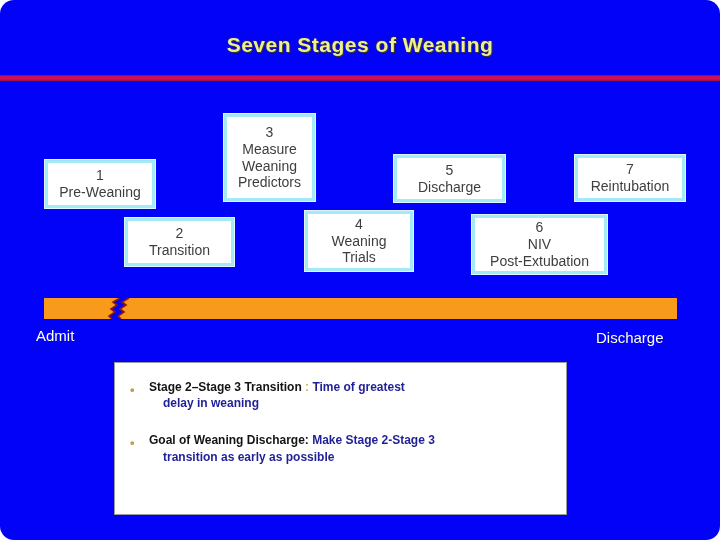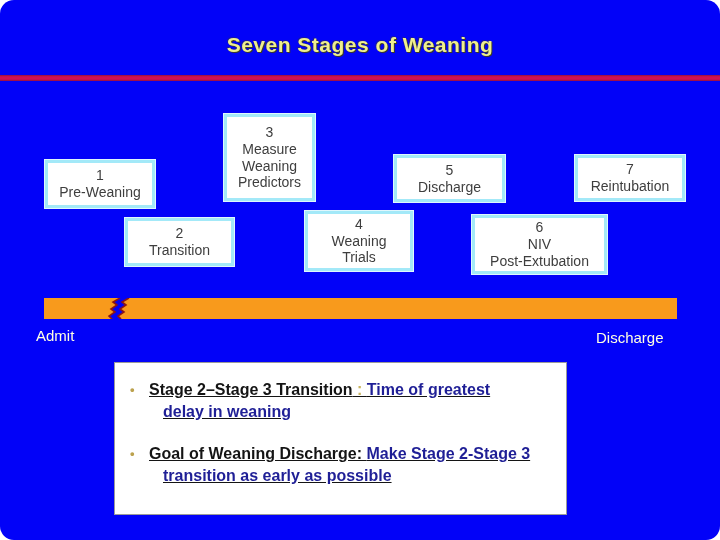--- a/index.html
+++ b/index.html
@@ -48,21 +48,21 @@
     box-sizing:border-box;background:#ffffff;border:1px solid #9A9A9A;
     padding:16px 10px 0 0;
   }
   .note{position:relative;padding-left:34px;margin-bottom:21px;}
   .bullet{
     position:absolute;left:15px;top:3px;
     color:#BCA24E;font-size:13px;font-weight:bold;
   }
   .ntext{
     padding-left:14px;text-indent:-14px;
-    font-size:16px;font-weight:bold;line-height:1.35;color:#141414;text-decoration:underline;
+    font-size:12px;font-weight:bold;line-height:1.35;color:#141414;
   }
   .seg-plain{color:#141414;}
   .seg-accent{color:#C9B45E;}
   .seg-emph{color:#1F1F96;white-space:pre-line;}
 </style>
 </head>
 <body>
 
 <div class="slide">
 

